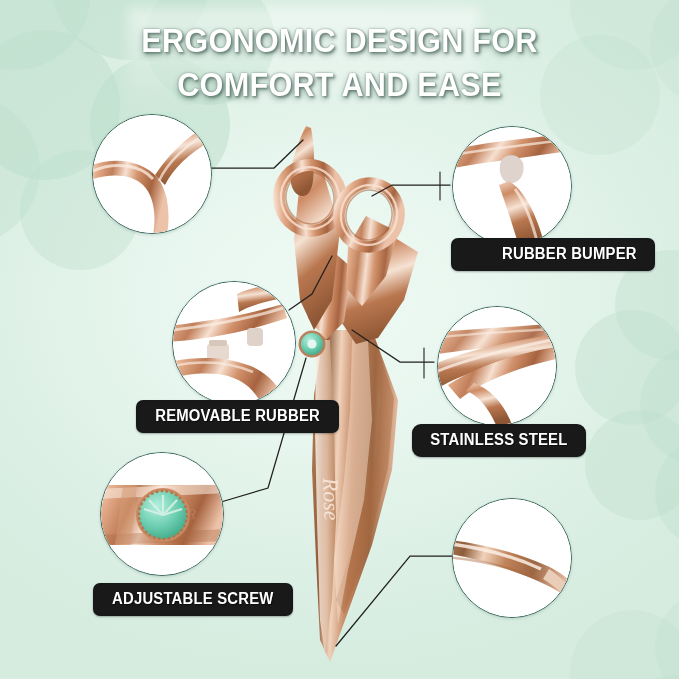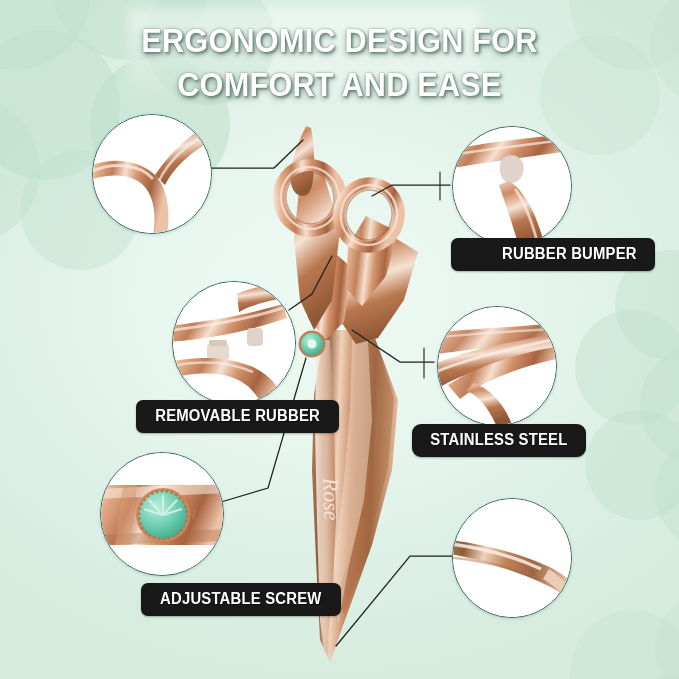--- a/index.html
+++ b/index.html
@@ -327,21 +327,21 @@
             <path d="M62 62 L48 47"></path>
             <path d="M62 62 L76 47"></path>
           <path d="M62 62 L43 56"></path>
             <path d="M62 62 L81 56"></path>
         </g>
         <circle cx="62" cy="62" r="24" fill="none" stroke="#b4754d" stroke-width="2.5" stroke-dasharray="2.5 2.5"></circle>
         <text x="86" y="66" font-family="Liberation Serif, serif" font-style="italic" font-size="15" fill="#b9825d" opacity=".8">R</text>
       </svg>
     </div>
   </div>
-  <div class="label" style="left:93px; top:583px;margin-left:48px;">
+  <div class="label" style="left:93px; top:583px;">
     <span>ADJUSTABLE SCREW</span>
   </div>
 
   <div class="callout" style="left:452px; top:498px; width:118px; height:118px;">
     <div class="inner">
       <svg viewBox="0 0 118 118" width="118" height="118">
         <path d="M-10 40 C24 44, 60 52, 92 66 C106 72, 116 80, 122 88 L122 104
                  C110 94, 92 84, 70 76 C40 64, 8 56, -10 54 Z" fill="url(#gBlade)"></path>
         <path d="M-10 44 C24 48, 58 56, 88 70" fill="none" stroke="#fbeee4" stroke-width="3.4" opacity=".85"></path>
         <path d="M-10 58 C22 60, 56 68, 86 80" fill="none" stroke="#a9683f" stroke-width="2.4" opacity=".45"></path>

